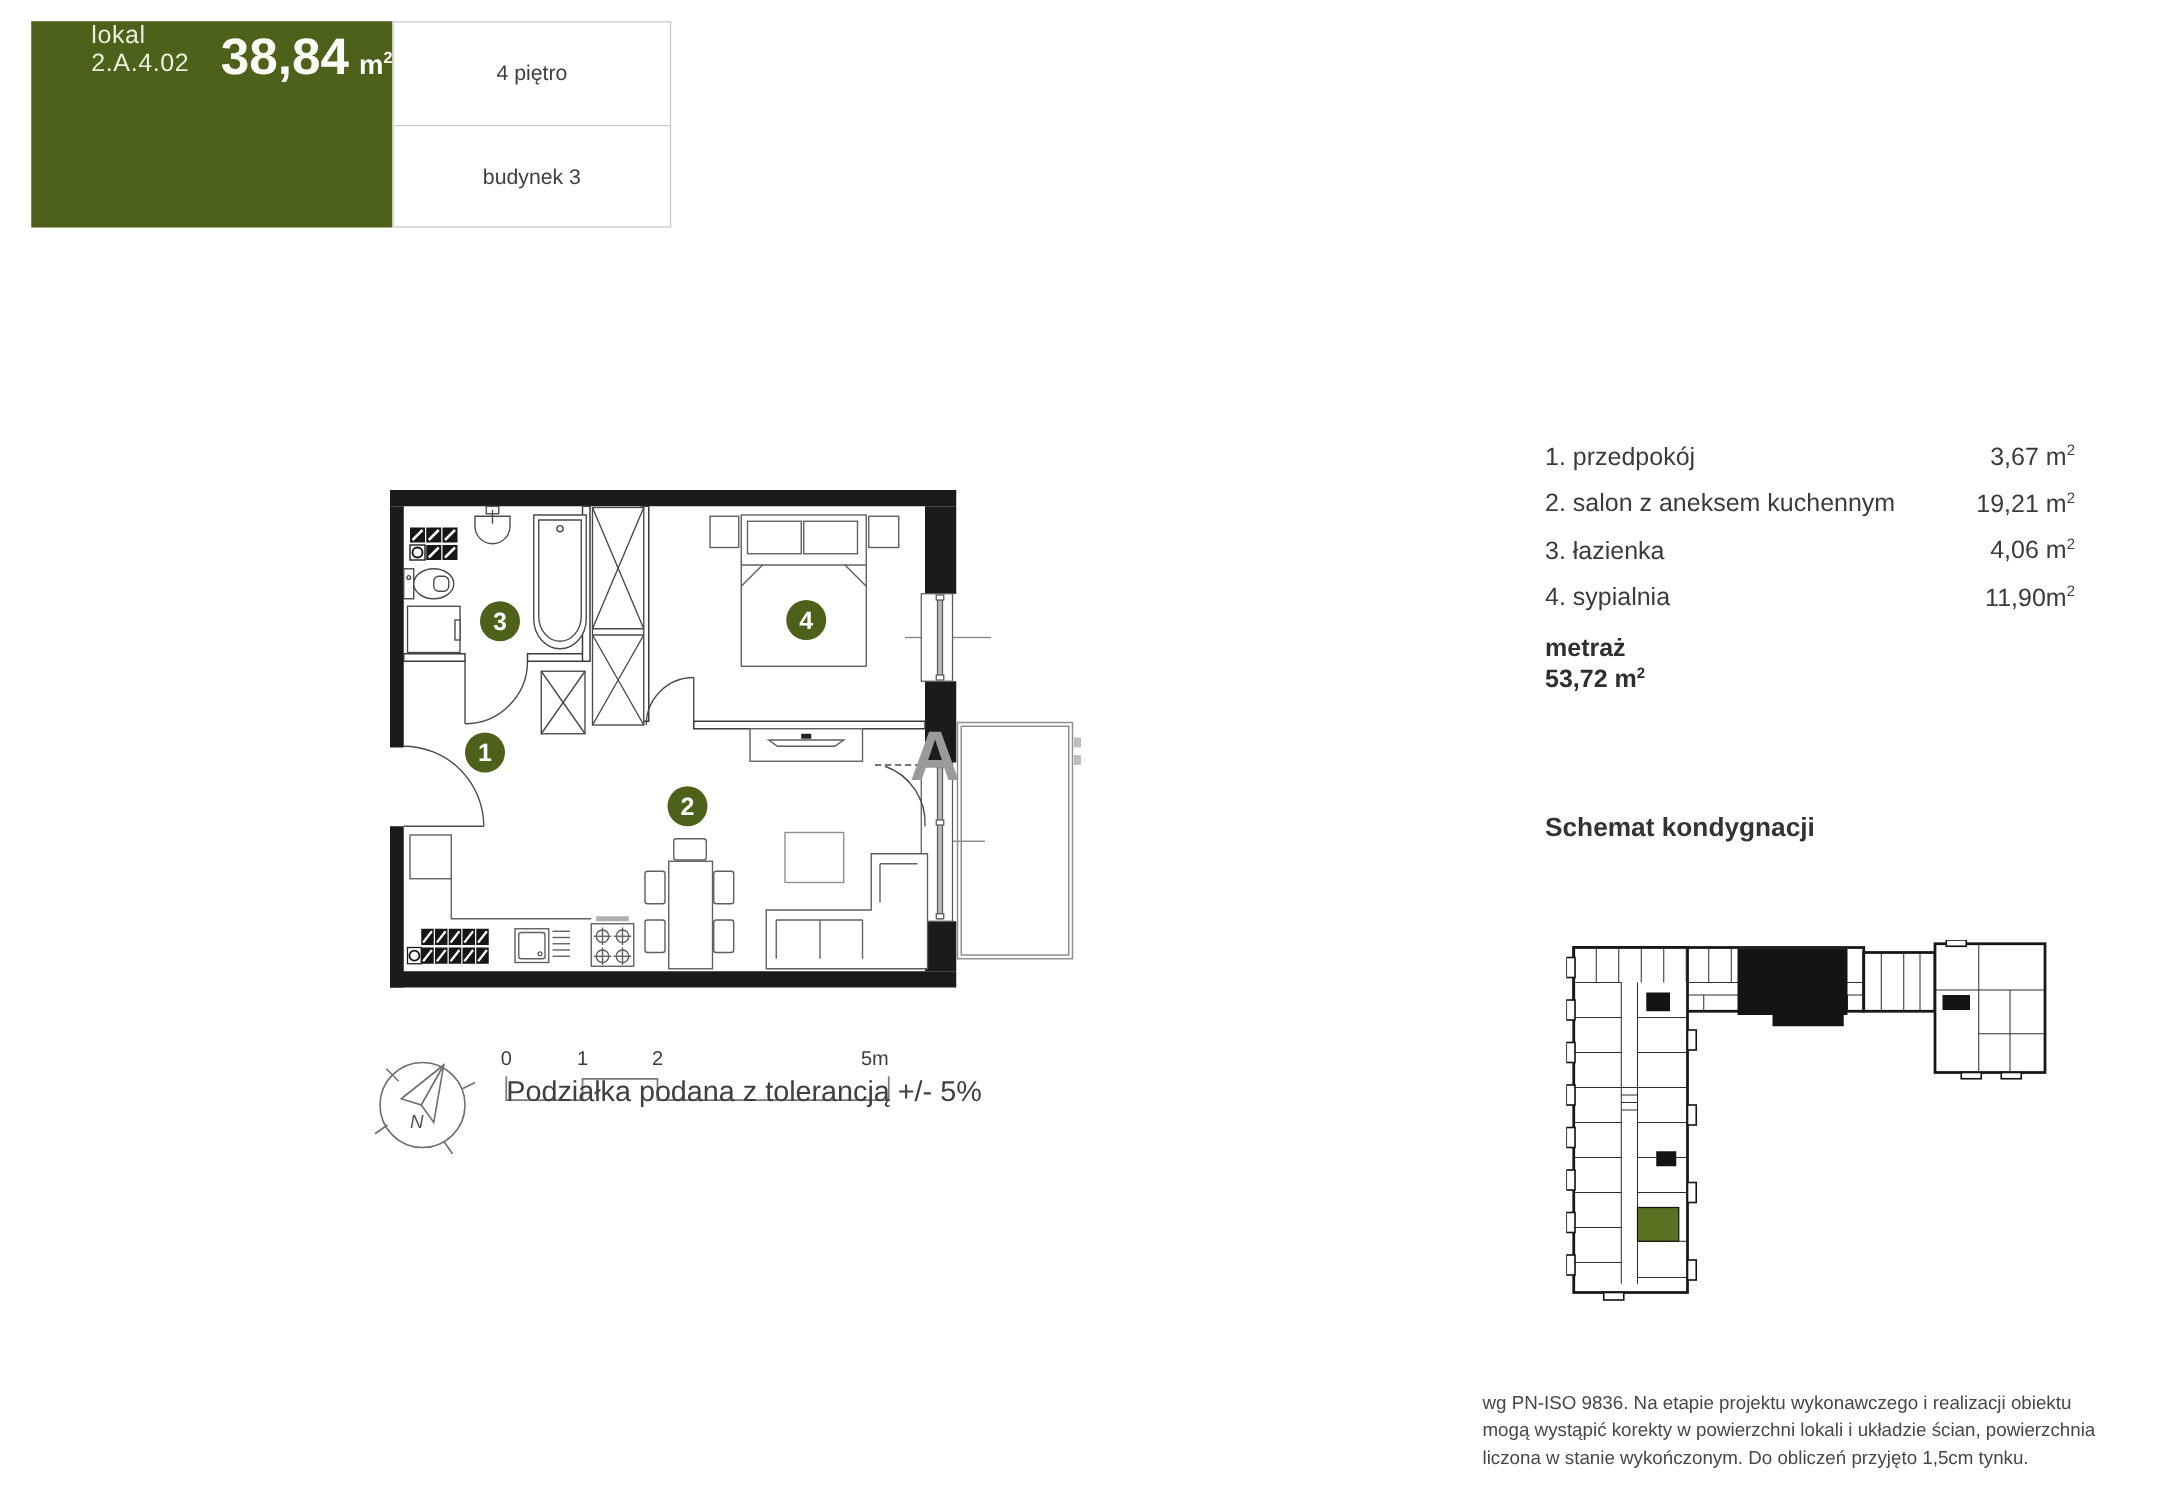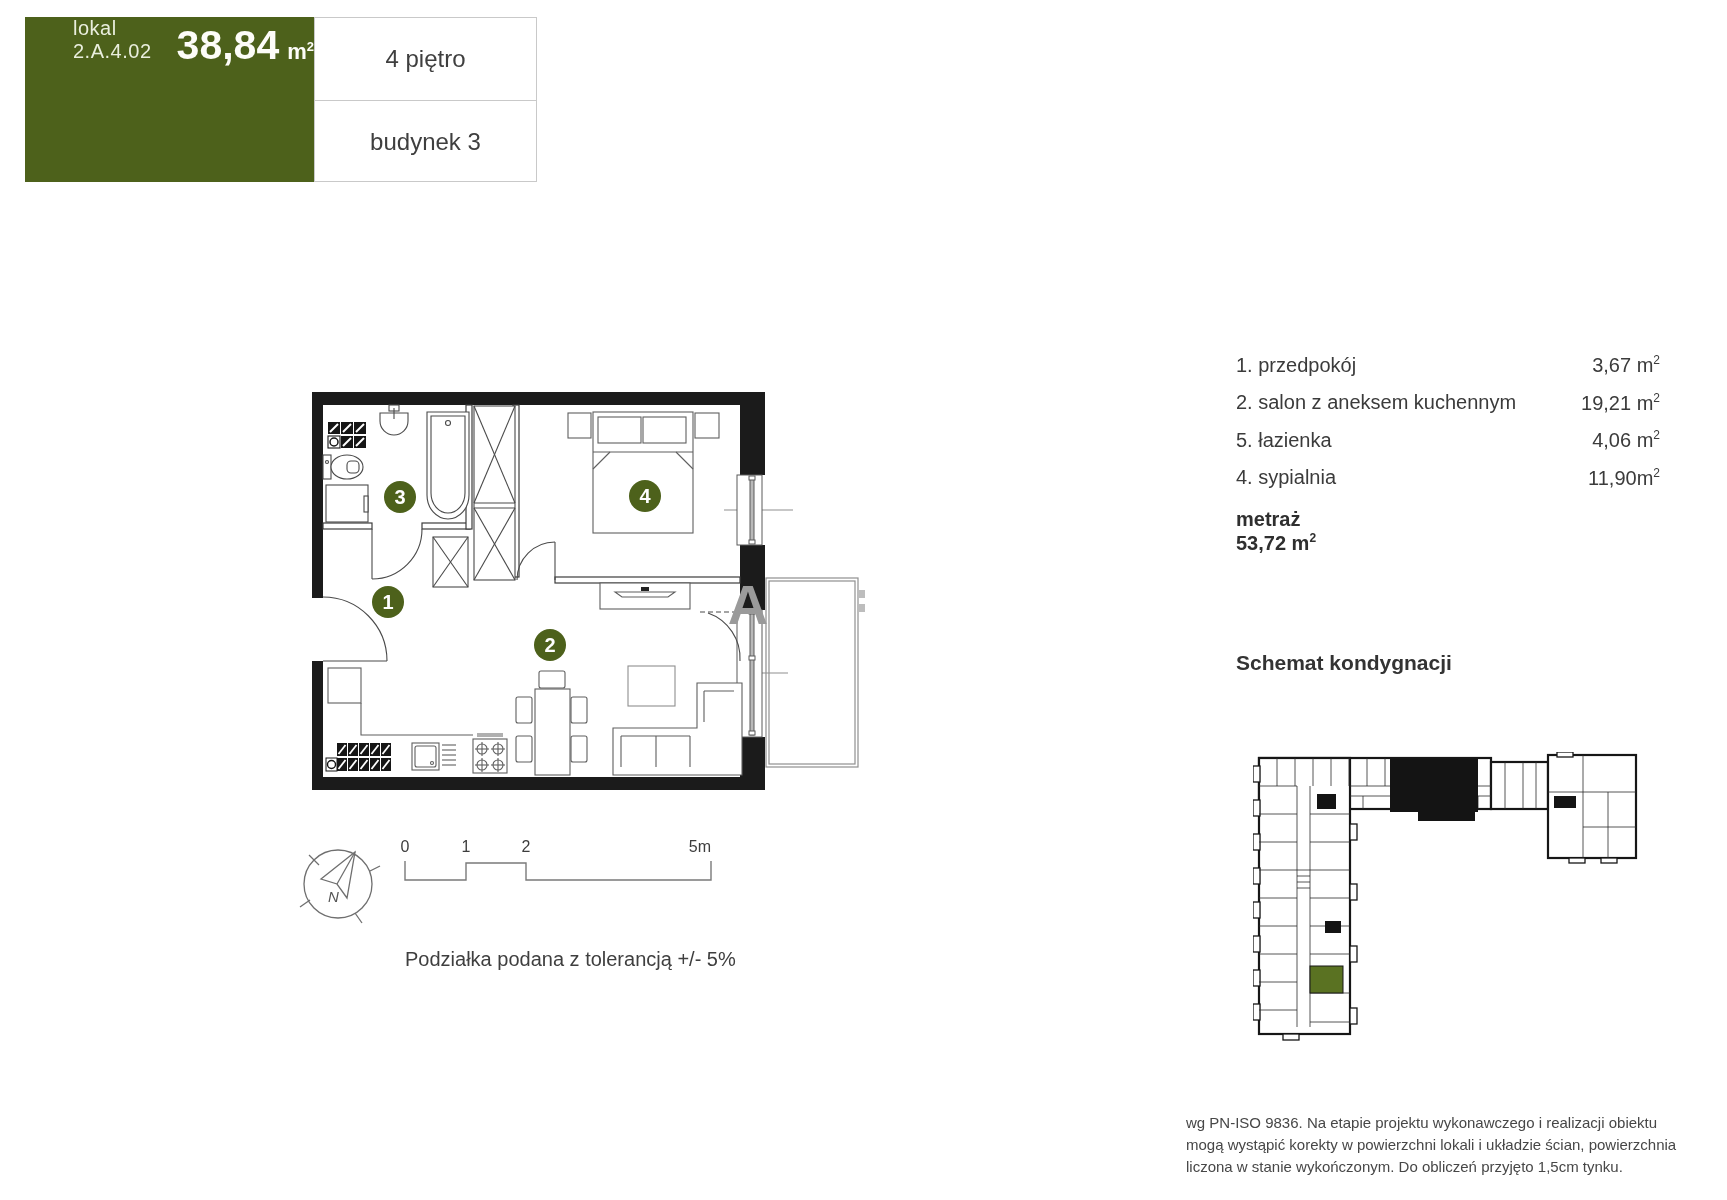--- a/index.html
+++ b/index.html
@@ -20,26 +20,26 @@
   }
   .unit-label{font-size:20px;letter-spacing:.5px;}
   .unit-area{font-size:41px;font-weight:700;color:#fdfdf8;margin-top:8px;line-height:1;}
   .unit-area .unit{font-size:22px;font-weight:600;margin-left:8px;}
   .unit-area sup{font-size:13px;}
   .info-box{
     position:absolute;left:314px;top:17px;width:223px;height:165px;
     border:1px solid #c9c9c9;box-sizing:border-box;background:#fff;
   }
   .info-cell{height:82px;display:flex;align-items:center;justify-content:center;
-    font-size:24px;color:#3f3f3f;}
+    font-size:17px;color:#3f3f3f;}
   .info-cell.top{border-bottom:1px solid #c9c9c9;}
   
   .plan-svg{position:absolute;left:310px;top:392px;width:555px;height:400px;}
   .scale-svg{position:absolute;left:298px;top:838px;width:430px;height:95px;}
-  .scale-caption{position:absolute;left:405px;top:948px;font-size:20px;color:#3f3f3f;}
+  .scale-caption{position:absolute;left:405px;top:860px;font-size:23px;color:#3f3f3f;}
   
   .room-list{position:absolute;left:1236px;top:353px;width:424px;text-align:right;}
   .room-row{display:flex;justify-content:space-between;align-items:baseline;
     font-size:20px;color:#3b3b3b;height:37.5px;}
   .room-row sup{font-size:12px;}
   .room-row.total{font-weight:700;margin-top:5px;color:#2f2f2f;flex-direction:column;}
   .schematic-title{position:absolute;left:1236px;top:651px;font-size:21px;font-weight:700;color:#333;}
   .schematic-svg{position:absolute;left:1253px;top:752px;width:390px;height:290px;}
   .disclaimer{position:absolute;left:1186px;top:1112px;width:505px;
     font-size:15px;line-height:22px;color:#474747;}
@@ -314,21 +314,21 @@
   <div class="room-list">
     <div class="room-row">
       <span>1. przedpokój</span>
       <span><span>3,67 m</span><sup>2</sup></span>
     </div>
     <div class="room-row">
       <span>2. salon z aneksem kuchennym</span>
       <span><span>19,21 m</span><sup>2</sup></span>
     </div>
     <div class="room-row">
-      <span>5. łazienka</span>
+      <span>3. łazienka</span>
       <span><span>4,06 m</span><sup>2</sup></span>
     </div>
     <div class="room-row">
       <span>4. sypialnia</span>
       <span><span>11,90m</span><sup>2</sup></span>
     </div>
     <div class="room-row total">
       <span>metraż</span>
       <span><span>53,72 m</span><sup>2</sup></span>
     </div>

